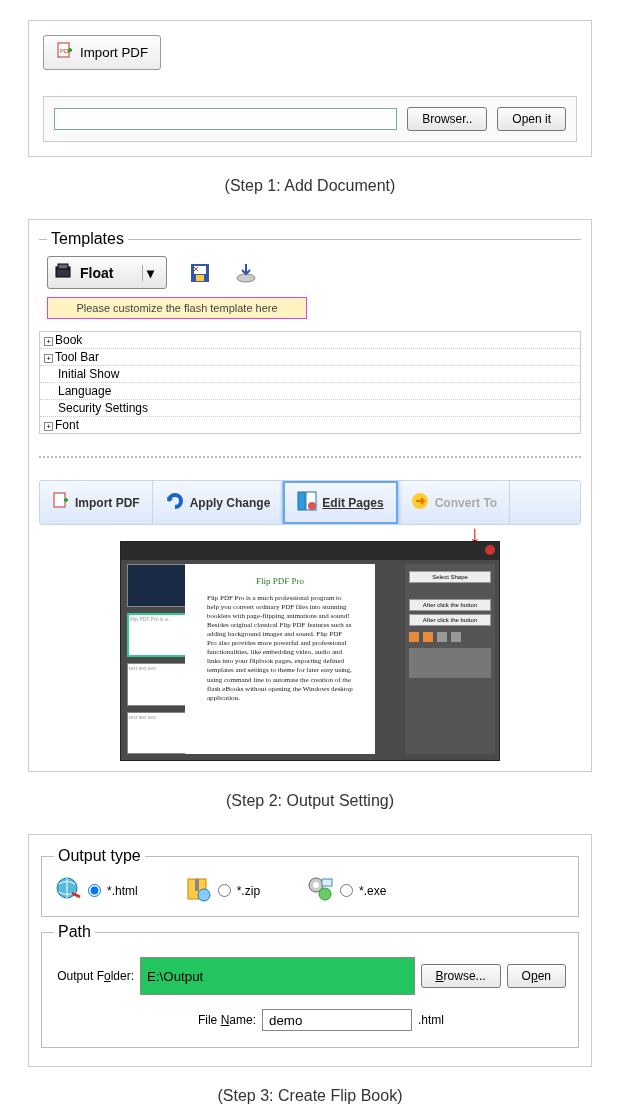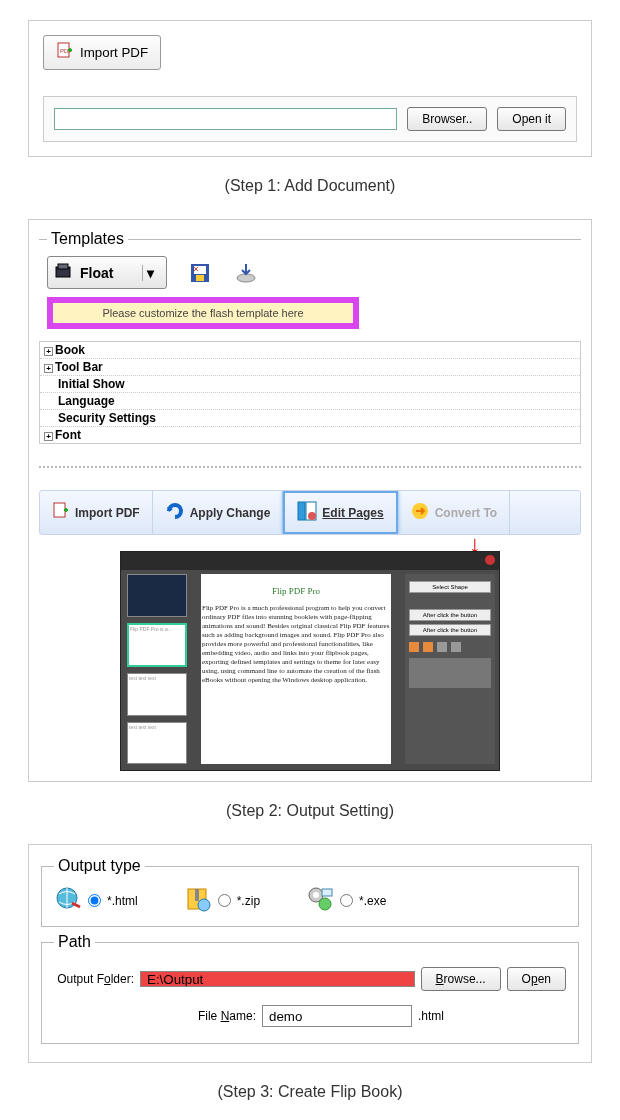--- a/index.html
+++ b/index.html
@@ -15,54 +15,54 @@
   .win-btn { padding: 4px 14px; border: 1px solid #777; background: linear-gradient(#fdfdfd,#e6e6e6); border-radius: 3px; cursor: pointer; font-size: 12px; }
   
   
   .step2-inner { padding: 10px; }
   fieldset.templates { border: 1px solid #bbb; padding: 8px; margin-bottom: 4px; }
   fieldset legend { padding: 0 4px; font-size: 16px; }
   .tmpl-row { display: flex; align-items: center; gap: 20px; }
   .float-btn { display: inline-flex; align-items: center; gap: 6px; padding: 4px 8px 4px 6px; border: 1px solid #888; background: linear-gradient(#fdfdfd,#e6e6e6); border-radius: 3px; cursor: pointer; min-width: 120px; font-weight: bold; font-size: 14px; }
   .float-drop { width: 16px; text-align: center; border-left: 1px solid #aaa; margin-left: auto; }
   .icon-btn-sm { width: 26px; height: 26px; display: inline-flex; align-items: center; justify-content: center; cursor: pointer; }
-  .hint-bar { margin-top: 8px; background: #fff3c2; border: 6px solid #d946ef; padding: 4px 8px; font-size: 11px; color: #444; text-align: center; width: 312px; }
-  .tree { border: 1px solid #ccc; margin-top: 0; background: #fff; font-weight: bold; }
+  .hint-bar { margin-top: 8px; background: #fff3c2; border: 1px solid #d946ef; padding: 4px 8px; font-size: 11px; color: #444; text-align: center; width: 260px; }
+  .tree { border: 1px solid #ccc; margin-top: 0; background: #fff; }
   .tree-row { border-bottom: 1px dotted #ccc; padding: 1px 4px; font-size: 12px; cursor: pointer; }
   .tree-row:last-child { border-bottom: none; }
   .dotted-hr { border: none; border-top: 2px dotted #bbb; margin: 22px 0; }
   .expand { display:inline-block; width:9px; height:9px; border:1px solid #888; font-size:8px; line-height:7px; text-align:center; margin-right:2px; background:#fff; }
   
   .toolbar-img { display: flex; border: 1px solid #c8d4e8; background: linear-gradient(#f4f8ff,#dde8f8); border-radius: 3px; overflow: hidden; }
   .tb-btn { display: flex; align-items: center; gap: 5px; padding: 8px 12px; border-right: 1px solid #c8d4e8; font-size: 12px; font-weight: bold; color: #333; white-space: nowrap; cursor: pointer; }
   .tb-btn.edit { border: 2px solid #6aa9e9; box-shadow: 0 0 4px #6aa9e9; }
   .arrow-down { text-align: center; color: #d00; font-size: 24px; line-height: 14px; margin: 2px 0 0 330px; }
   
   .editor-shot { margin: 0 auto; width: 380px; height: 220px; background: #4a4a4a; border: 1px solid #222; position: relative; }
   .ed-thumbs { position:absolute; left:6px; top:22px; width:60px; bottom:6px; display:flex; flex-direction:column; gap:6px; }
   .ed-thumb { background:#fff; border:1px solid #888; flex:1; font-size:5px; color:#999; overflow:hidden; padding:1px; }
   .ed-thumb.sel { border:2px solid #3c9; }
-  .ed-page { position:absolute; left:80px; top:22px; width:190px; bottom:6px; background:#fff; padding:12px 1px; font-size:7px; font-family: "Times New Roman", serif; line-height:1.3; color:#222; }
+  .ed-page { position:absolute; left:64px; top:22px; width:190px; bottom:6px; background:#fff; padding:12px 22px; font-size:7px; font-family: "Times New Roman", serif; line-height:1.3; color:#222; }
   .ed-page .ptitle { text-align:center; color:#2a7a2a; font-family:cursive; font-size:9px; margin-bottom:6px; }
   .ed-side { position:absolute; right:4px; top:22px; width:90px; bottom:6px; background:#555; padding:4px; }
   .ed-side-btn { background:#eee; border:1px solid #999; font-size:6px; padding:2px; margin:3px 0; text-align:center; }
   .ed-dots { display:flex; gap:4px; margin:6px 0; }
   .ed-dot { width:10px; height:10px; background:#e88a3c; }
   .ed-top { position:absolute; left:0; right:0; top:0; height:18px; background:#2b2b2b; }
   .ed-close { position:absolute; right:4px; top:3px; width:10px; height:10px; background:#c33; border-radius:50%; }
   
   
   .step3-inner { padding: 12px; }
   fieldset.output, fieldset.pathfs { border: 1px solid #bbb; padding: 10px 12px; margin-bottom: 6px; }
   .out-row { display: flex; align-items: center; gap: 46px; }
   .out-opt { display: flex; align-items: center; gap: 6px; }
   .path-row { display: flex; align-items: center; gap: 6px; margin: 6px 0; }
   .path-row label { min-width: 80px; text-align: right; font-size: 12px; }
   .path-row .u { text-decoration: underline; }
-  .folder-input { flex:1; height:16px; border:1px solid #888; padding:4px 6px; background:#ef4444; }
+  .folder-input { flex:1; height:38px; border:1px solid #888; padding:4px 6px; background:#22c55e; }
   .name-input { width: 150px; height:22px; border:1px solid #888; padding:2px 6px; background:#fff; }
 </style>
 </head>
 <body>
 
 <div class="panel">
   <div class="step1-inner">
     <button class="import-btn">
       <span>
         <svg width="18" height="18">

